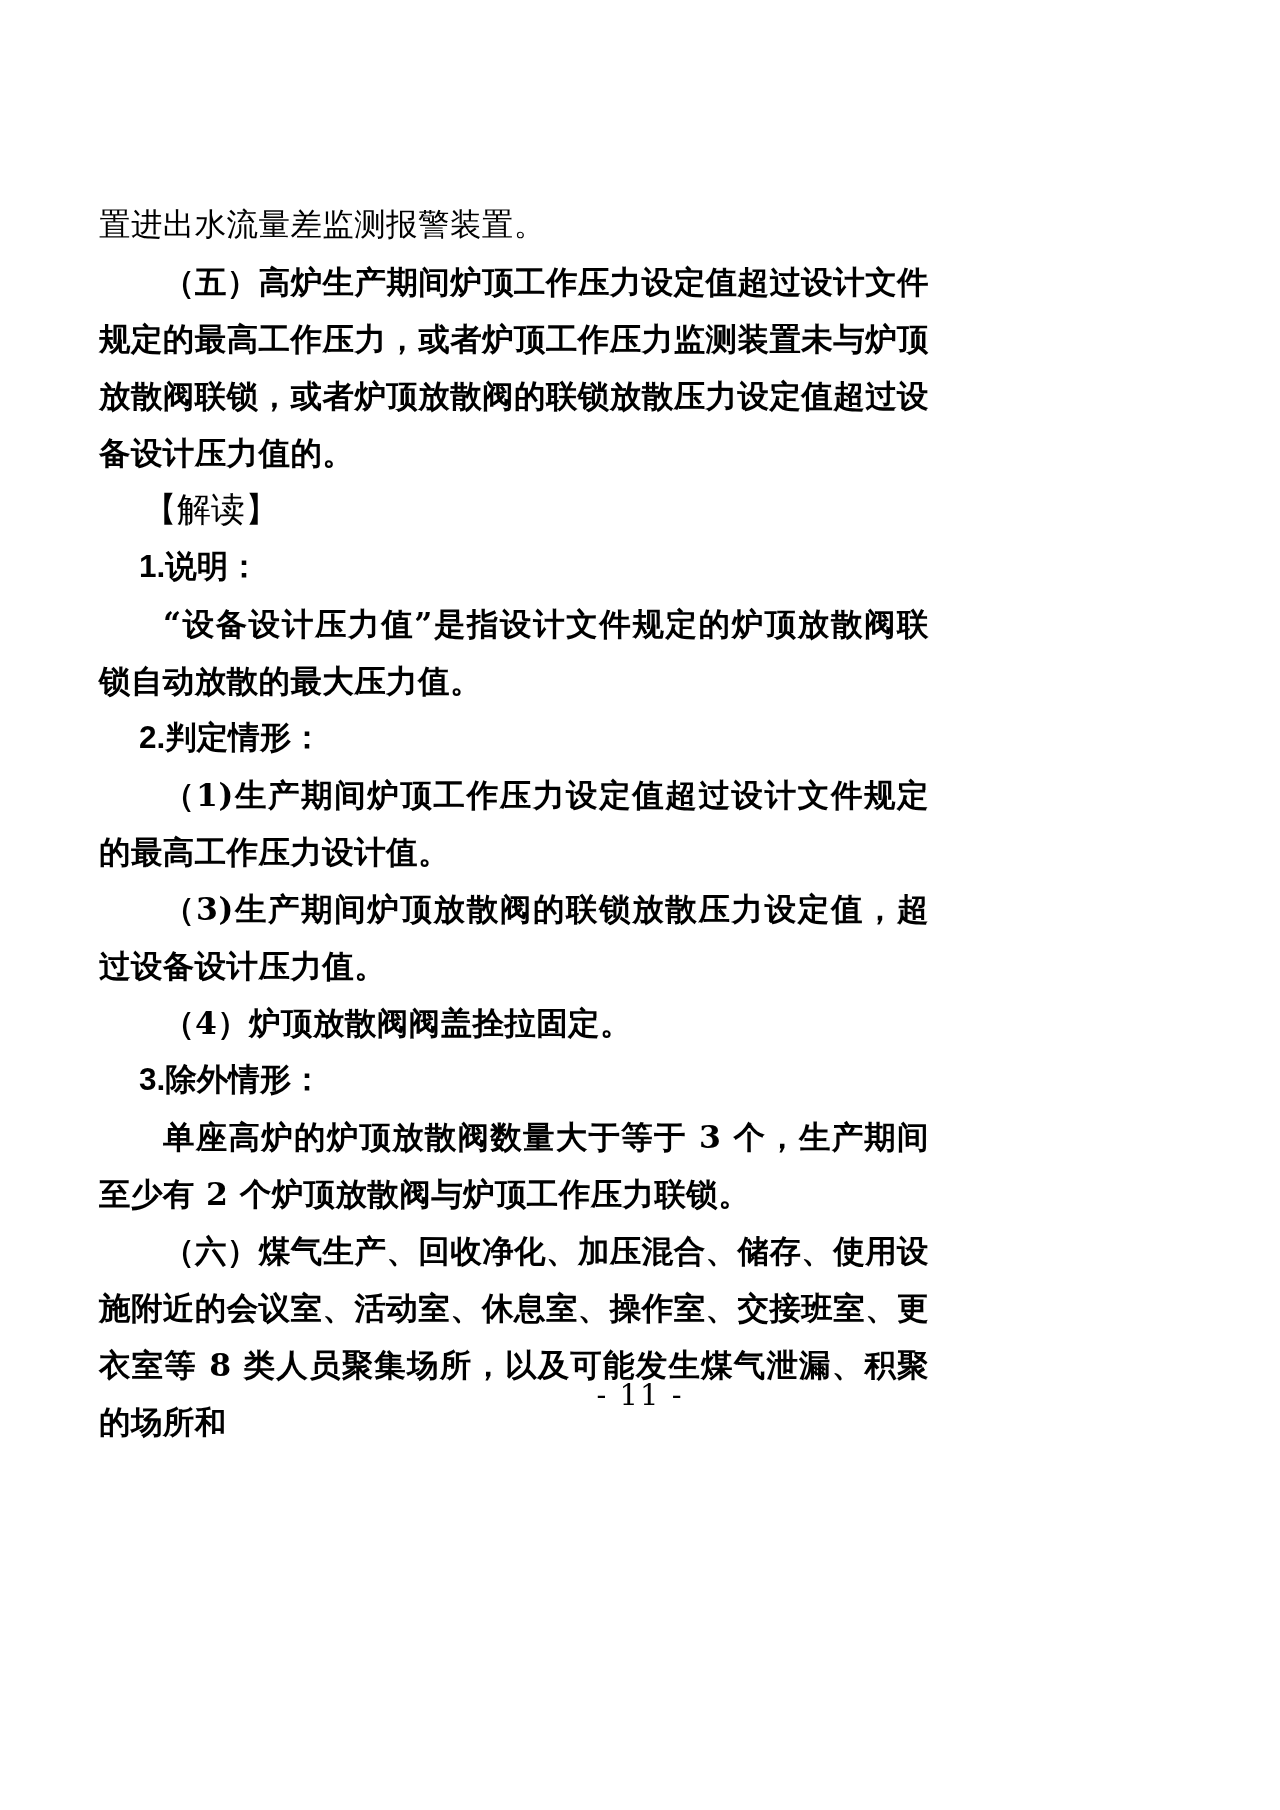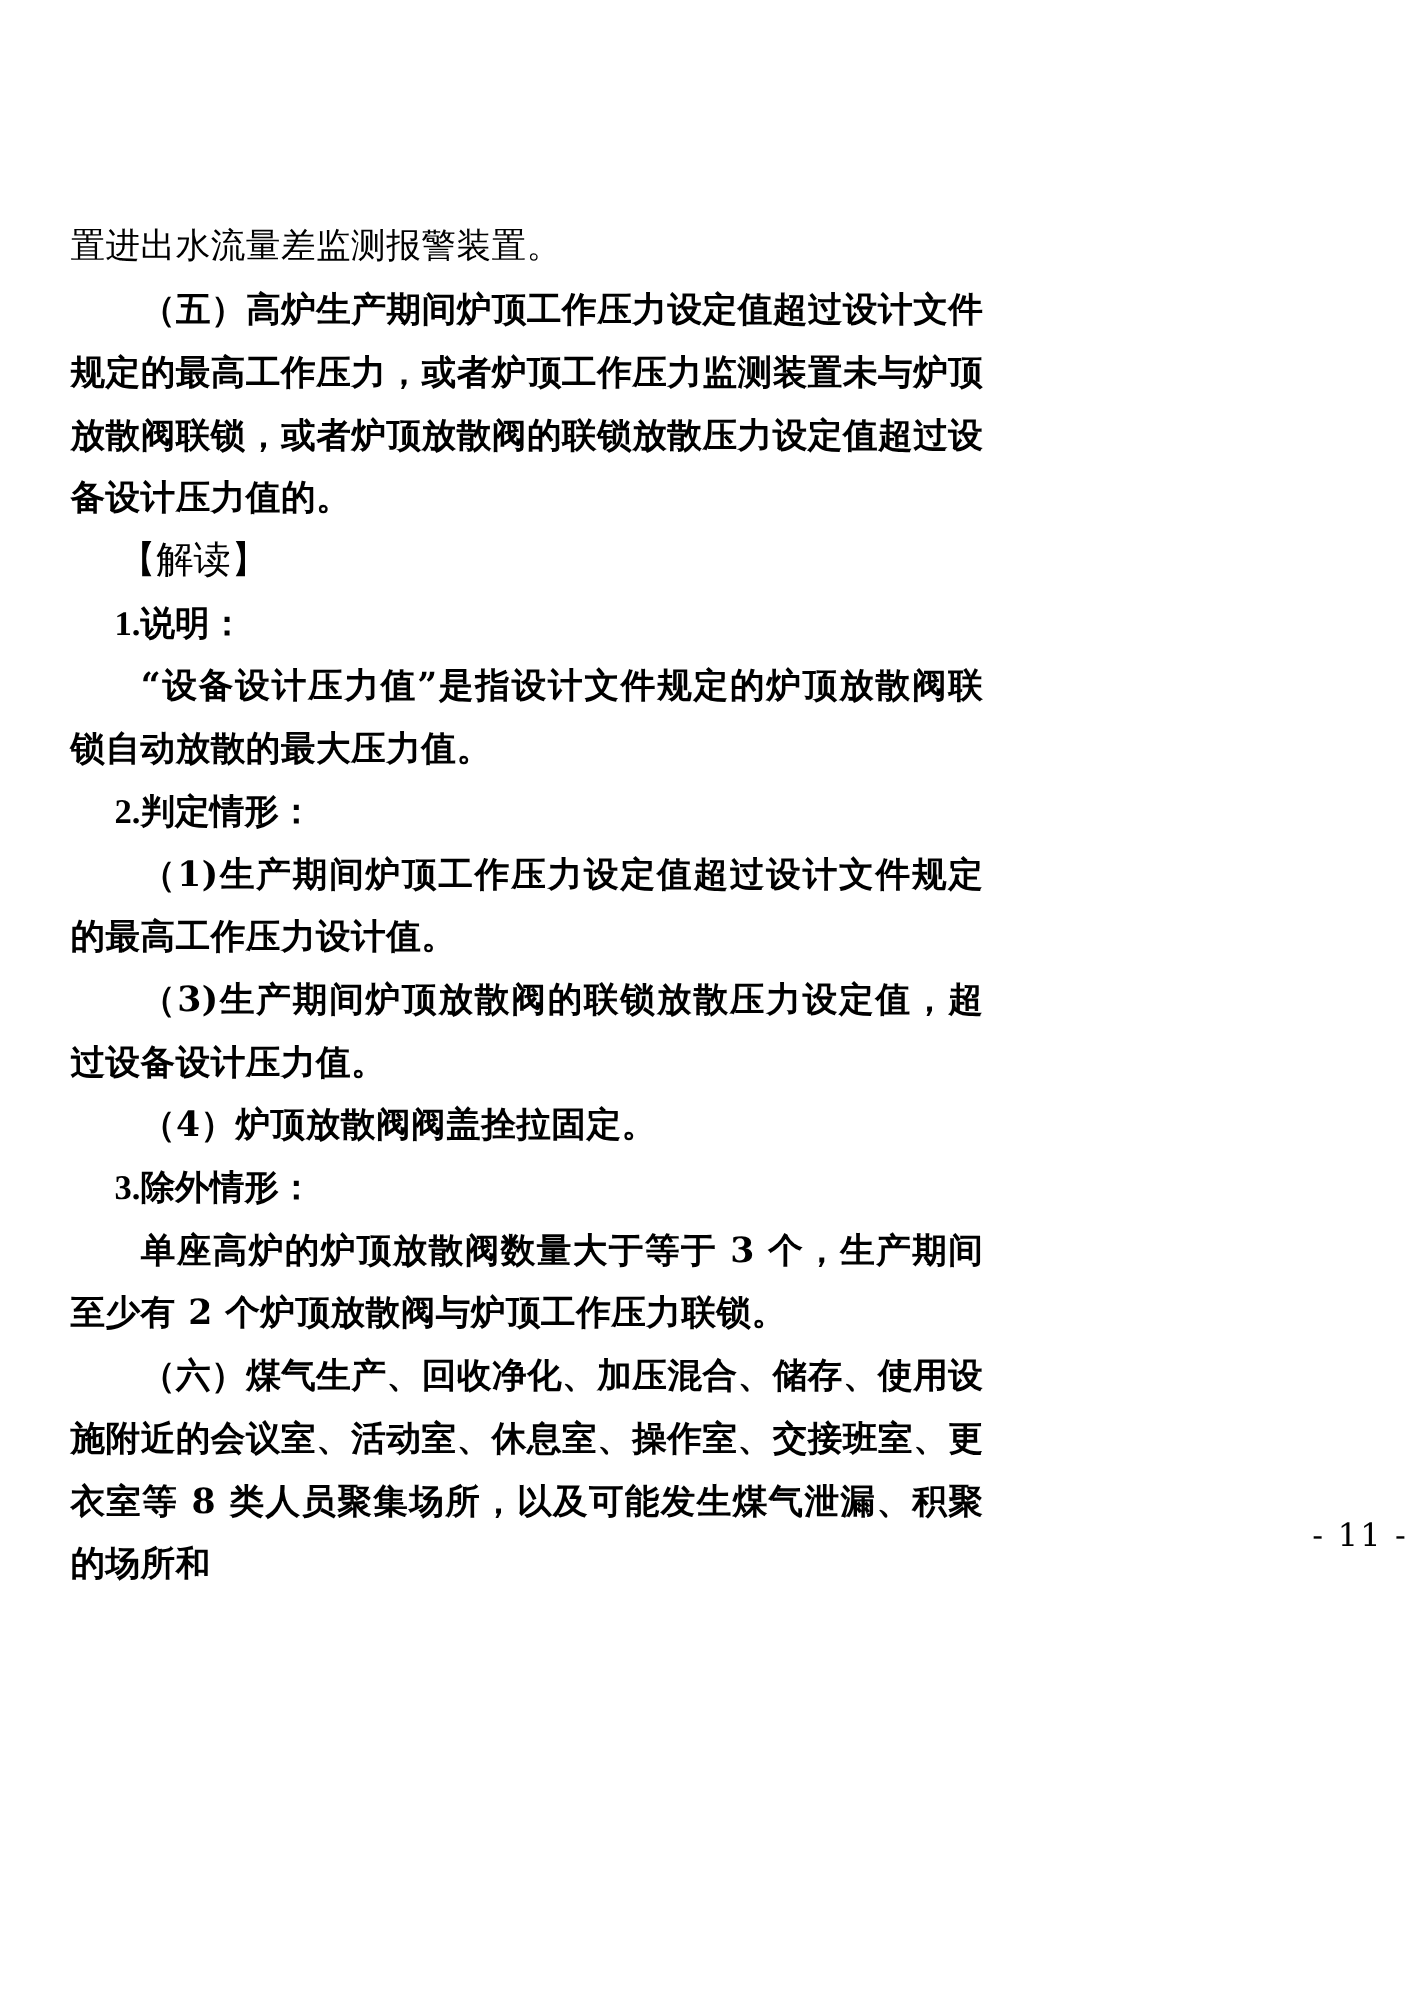--- a/index.html
+++ b/index.html
@@ -14,21 +14,21 @@
     font-family: "DejaVu Serif", "Liberation Serif", serif;
     color: #000000;
   }
   .page {
     position: absolute;
     left: 0;
     top: 0;
     width: 1280px;
     height: 1310px;
     box-sizing: border-box;
-    padding: 196px 148px 0 64px;
+    padding: 196px 148px 0 99px;
   }
   .body-text {
     width: 830px;
   }
   .para {
     font-size: 31.5px;
     line-height: 57px;
     letter-spacing: 0.4px;
     text-align: justify;
     text-justify: inter-ideograph;
@@ -44,34 +44,34 @@
   }
   .bold {
     font-weight: bold;
   }
   .heading {
     font-weight: bold;
     font-size: 31.5px;
     line-height: 57px;
     margin: 0;
     text-indent: 40px;
-    font-family: Liberation Serif, serif;
+    font-family: Liberation Sans, sans-serif;
   }
   .bracket-line {
     font-size: 34px;
     line-height: 57px;
     margin: 0;
     text-indent: 44px;
   }
   .footer {
     position: absolute;
     left: 0;
     top: 1378px;
     width: 1280px;
-    text-align: right;
+    text-align: center;
     font-size: 29px;
     letter-spacing: 2px;
     font-family: "DejaVu Serif", "Liberation Serif", serif;
   }
 </style>
 </head>
 <body>
 
 <div class="page">
   <div class="body-text">

